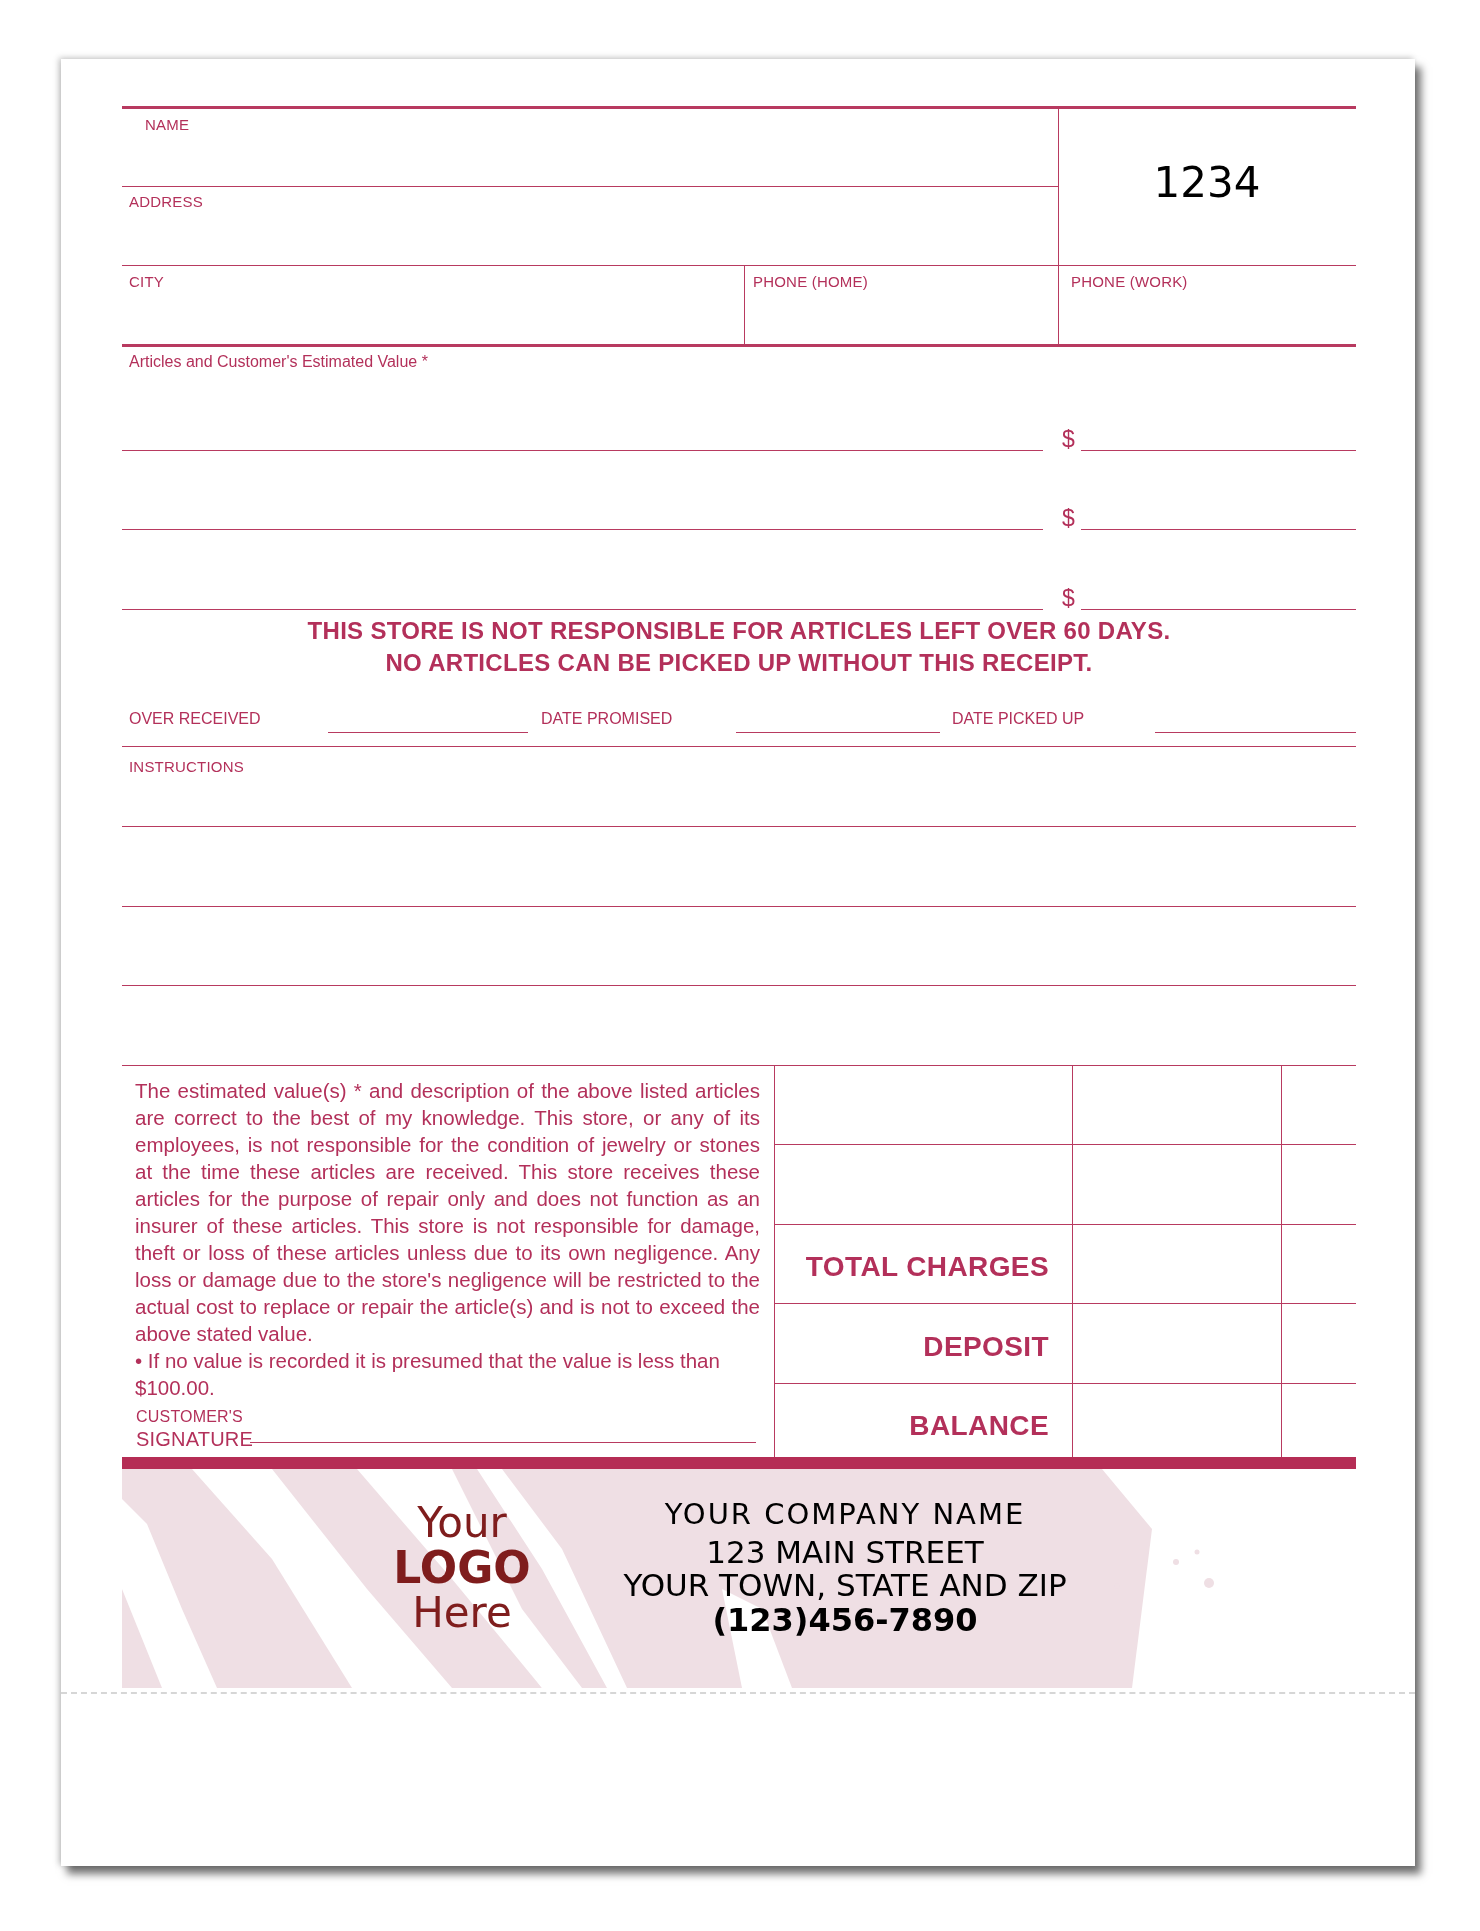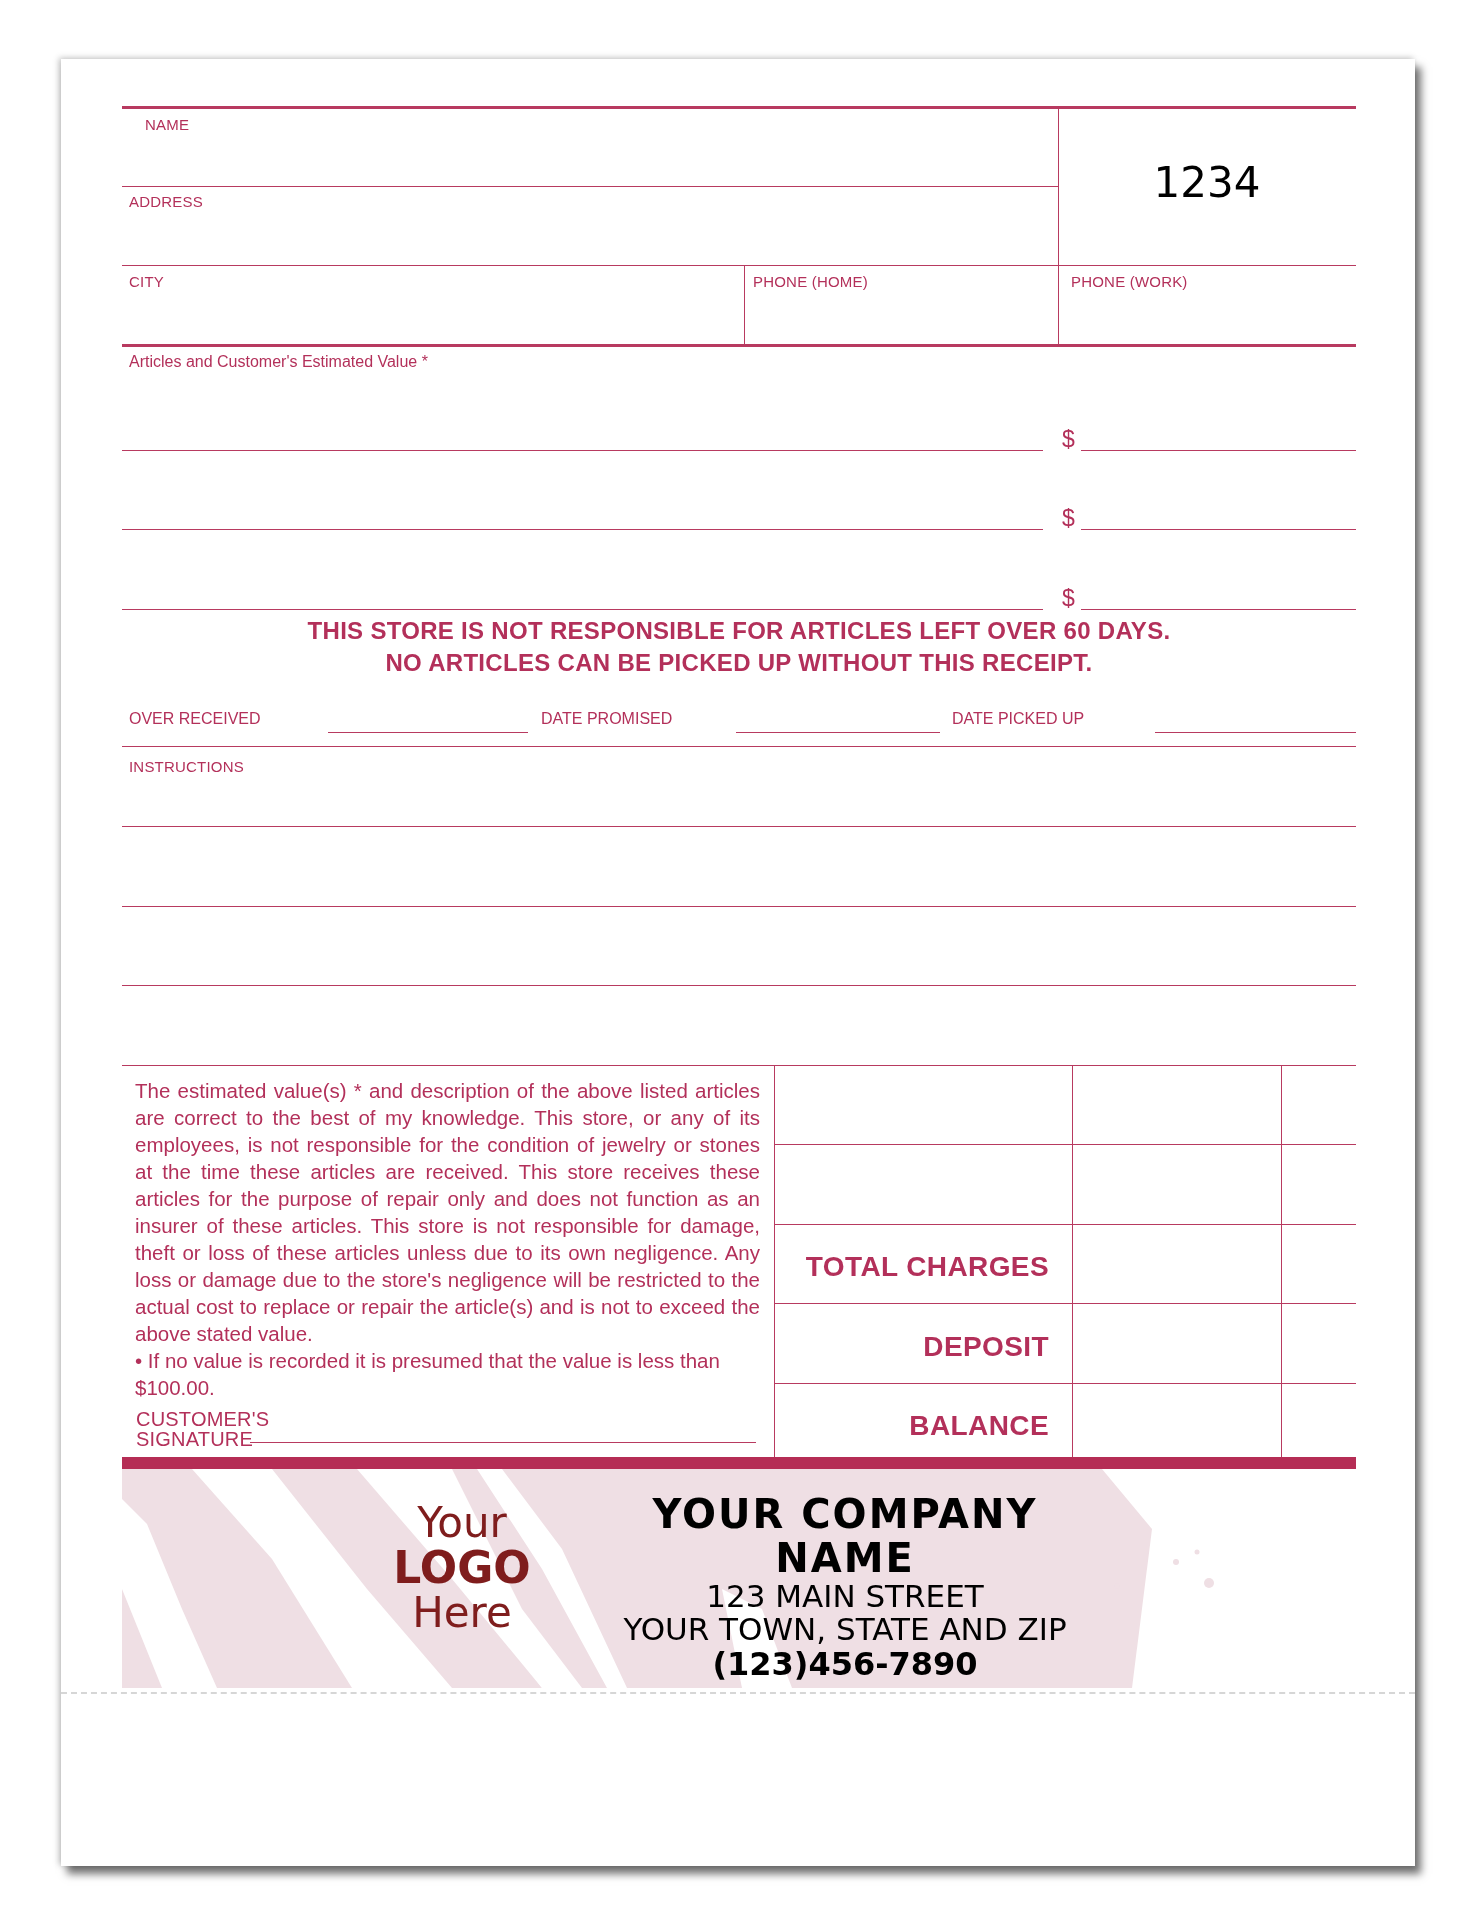--- a/index.html
+++ b/index.html
@@ -31,21 +31,21 @@
                 font-weight:bold; font-size:28px; letter-spacing:0.4px; }
   .band { position:absolute; left:122px; width:1234px; top:1457px; height:12px; background:var(--band); }
   .footer-bg { position:absolute; left:122px; width:1234px; top:1469px; height:219px; overflow:hidden; }
   .perf { position:absolute; left:61px; width:1354px; top:1692px; height:0; border-top:2px dashed #d6d6d6; }
   .logo { position:absolute; left:372px; width:180px; top:1500px; text-align:center; color:#7f1d1d;
           font-family:"DejaVu Sans", sans-serif; line-height:45px; }
   .logo .l1, .logo .l3 { font-size:42px; }
   .logo .l2 { font-size:44px; font-weight:bold; }
   .company { position:absolute; left:585px; width:520px; top:1492px; text-align:center; color:#000;
              font-family:"DejaVu Sans", sans-serif; }
-  .company .name { font-size:40px; font-weight:bold; letter-spacing:2px; line-height:44px; }
+  .company .name { font-size:29px; font-weight:normal; letter-spacing:2px; line-height:44px; }
   .company .addr { font-size:31px; line-height:33px; }
   .company .phone { font-size:32px; font-weight:bold; line-height:36px; }
 </style>
 </head>
 <body>
 
 <div class="page"></div>
 
 <div class="hl thick" style="left:122px; width:1234px; top:106px;"></div>
 <div class="hl" style="left:122px; width:936px; top:186px;"></div>
@@ -103,21 +103,21 @@
 <div class="lbl" style="left:129px; top:758px;">INSTRUCTIONS</div>
 <div class="hl" style="left:122px; width:1234px; top:826px;"></div>
 <div class="hl" style="left:122px; width:1234px; top:906px;"></div>
 <div class="hl" style="left:122px; width:1234px; top:985px;"></div>
 <div class="hl" style="left:122px; width:1234px; top:1065px;"></div>
 
 <div class="disclaimer">
   <p>The estimated value(s) * and description of the above listed articles are correct to the best of my knowledge. This store, or any of its employees, is not responsible for the condition of jewelry or stones at the time these articles are received. This store receives these articles for the purpose of repair only and does not function as an insurer of these articles. This store is not responsible for damage, theft or loss of these articles unless due to its own negligence. Any loss or damage due to the store's negligence will be restricted to the actual cost to replace or repair the article(s) and is not to exceed the above stated value.</p>
   <p style="text-align:left;">• If no value is recorded it is presumed that the value is less than $100.00.</p>
 </div>
-<div class="lbl" style="left:136px; top:1408px; font-size:20px;">CUSTOMER'S</div>
+<div class="lbl" style="left:136px; top:1408px; font-size:16px;">CUSTOMER'S</div>
 <div class="lbl" style="left:136px; top:1428px; font-size:20px;">SIGNATURE</div>
 <div class="hl" style="left:250px; width:506px; top:1442px;"></div>
 
 <div class="vl" style="left:774px; top:1066px; height:391px;"></div>
 <div class="vl" style="left:1072px; top:1066px; height:391px;"></div>
 <div class="vl" style="left:1281px; top:1066px; height:391px;"></div>
 <div class="hl" style="left:774px; width:582px; top:1144px;"></div>
 <div class="hl" style="left:774px; width:582px; top:1224px;"></div>
 <div class="hl" style="left:774px; width:582px; top:1303px;"></div>
 <div class="hl" style="left:774px; width:582px; top:1383px;"></div>

